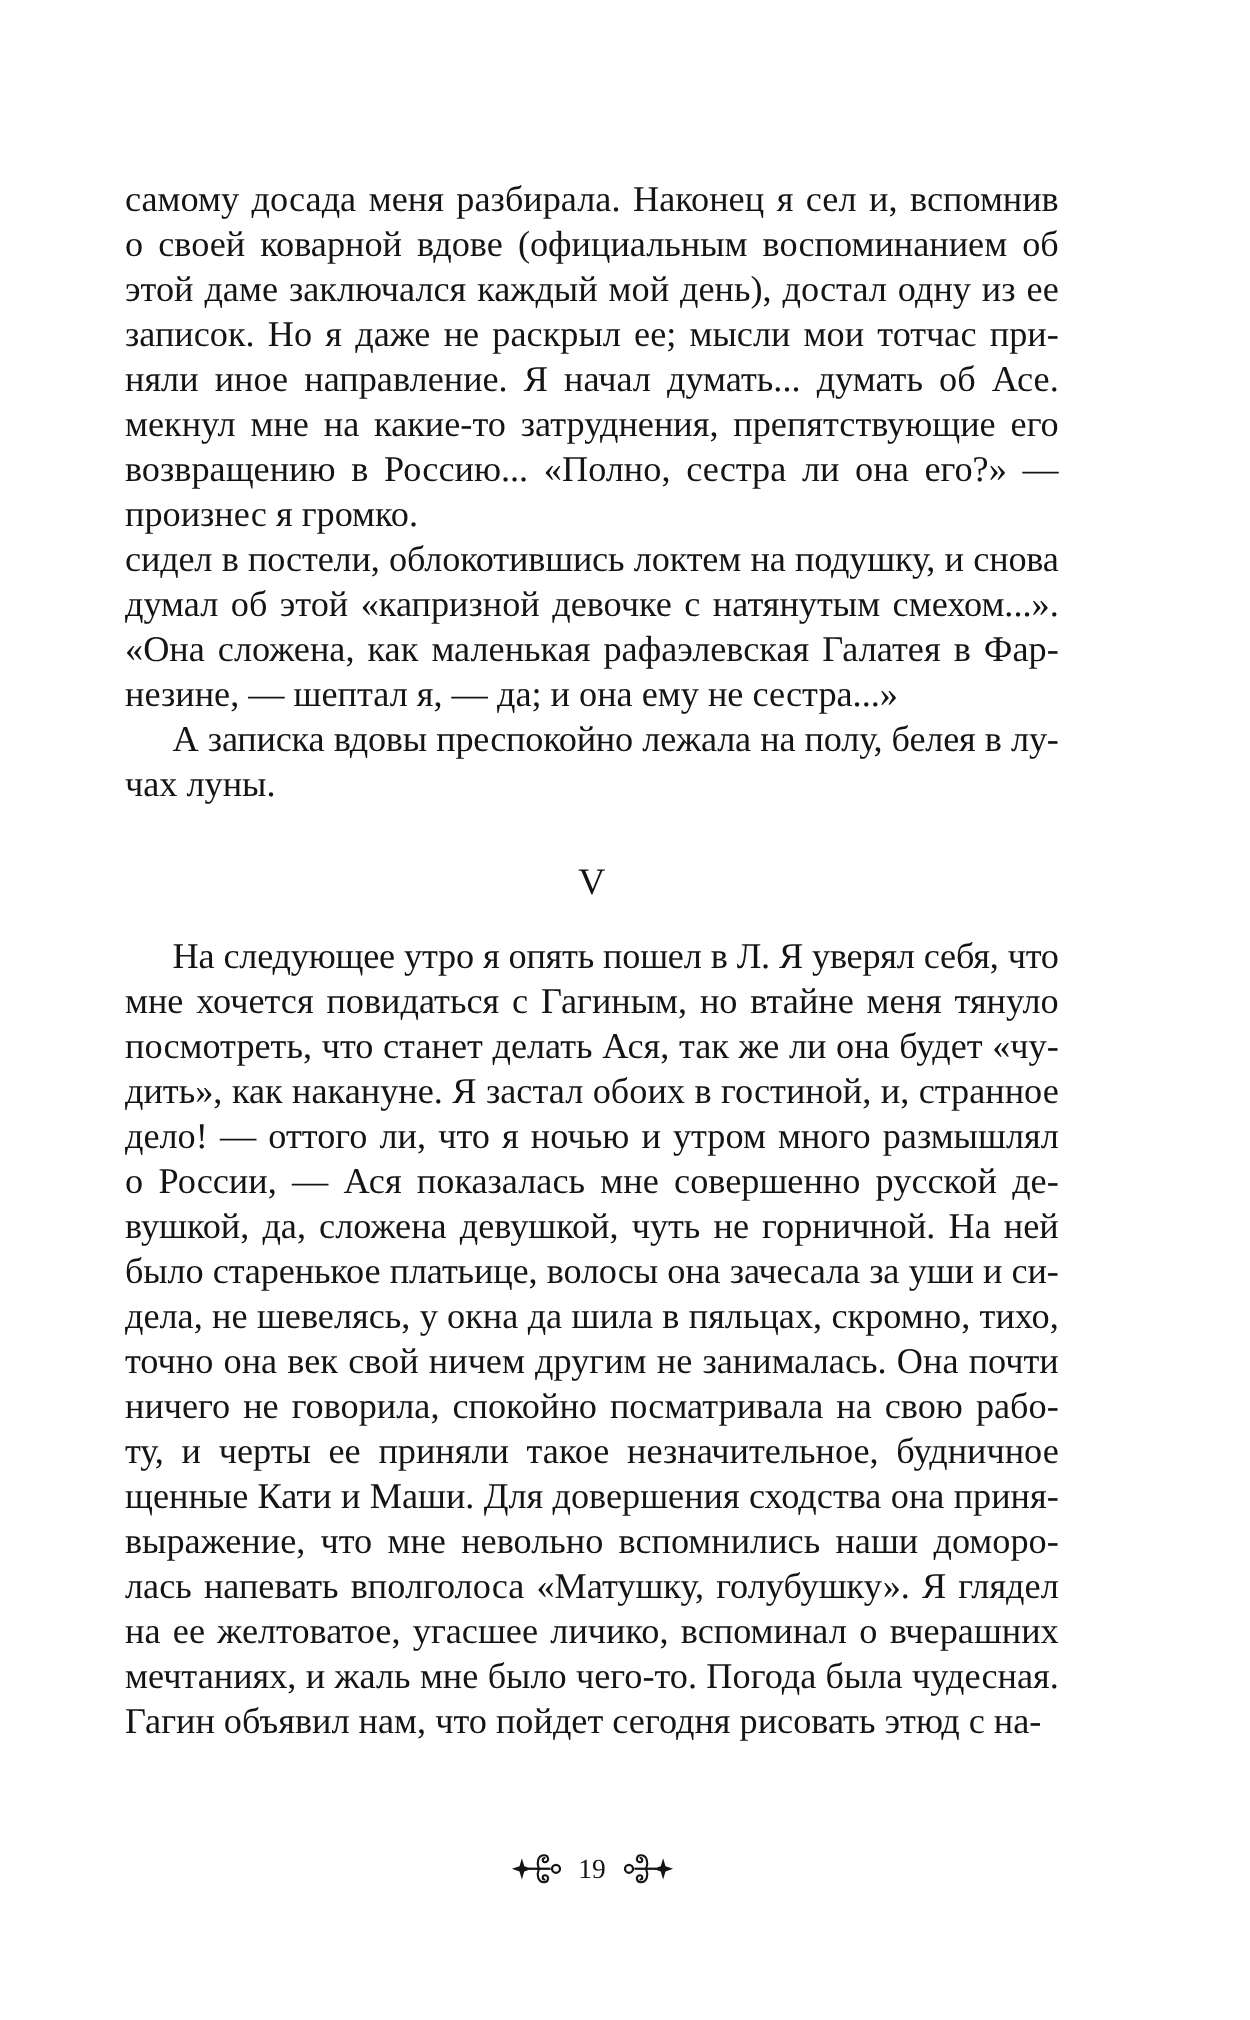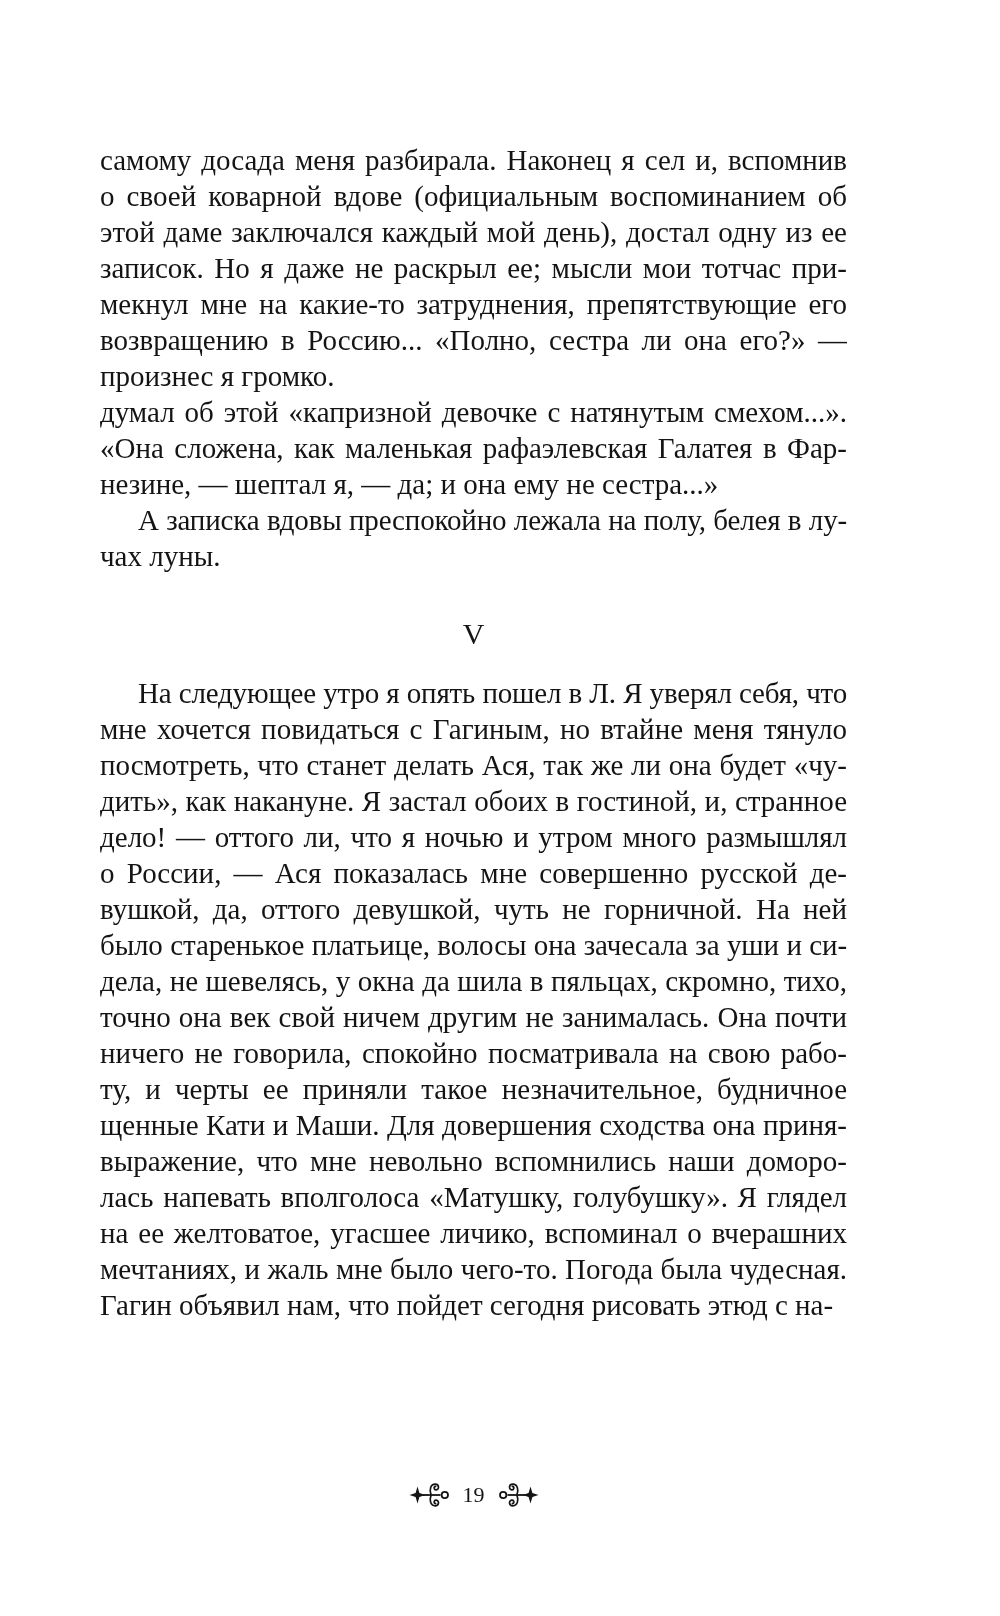--- a/index.html
+++ b/index.html
@@ -70,42 +70,44 @@
 <body>
 
 <div class="book-page">
 
   <main class="text-block">
       <div class="paragraph">
         <div class="line">самому досада меня разбирала. Наконец я сел и, вспомнив</div>
         <div class="line">о своей коварной вдове (официальным воспоминанием об</div>
         <div class="line">этой даме заключался каждый мой день), достал одну из ее</div>
         <div class="line">записок. Но я даже не раскрыл ее; мысли мои тотчас при-</div>
+        <div class="line">няли иное направление. Я начал думать... думать об Асе.</div>
         <div class="line">мекнул мне на какие-то затруднения, препятствующие его</div>
         <div class="line">возвращению в Россию... «Полно, сестра ли она его?» —</div>
         <div class="line last">произнес я громко.</div>
       </div>
       <div class="paragraph">
+        <div class="line" style="letter-spacing: -0.138px;">сидел в постели, облокотившись локтем на подушку, и снова</div>
         <div class="line">думал об этой «капризной девочке с натянутым смехом...».</div>
         <div class="line">«Она сложена, как маленькая рафаэлевская Галатея в Фар-</div>
         <div class="line last">незине, — шептал я, — да; и она ему не сестра...»</div>
       </div>
       <div class="paragraph">
         <div class="line indent" style="letter-spacing: -0.159px;">А записка вдовы преспокойно лежала на полу, белея в лу-</div>
         <div class="line last">чах луны.</div>
       </div>
       <div class="chapter-heading">V</div>
       <div class="paragraph">
         <div class="line indent" style="letter-spacing: -0.177px;">На следующее утро я опять пошел в Л. Я уверял себя, что</div>
         <div class="line">мне хочется повидаться с Гагиным, но втайне меня тянуло</div>
         <div class="line">посмотреть, что станет делать Ася, так же ли она будет «чу-</div>
         <div class="line">дить», как накануне. Я застал обоих в гостиной, и, странное</div>
         <div class="line">дело! — оттого ли, что я ночью и утром много размышлял</div>
         <div class="line">о России, — Ася показалась мне совершенно русской де-</div>
-        <div class="line">вушкой, да, оттого девушкой, чуть не горничной. На ней</div>
+        <div class="line">вушкой, да, сложена девушкой, чуть не горничной. На ней</div>
         <div class="line" style="letter-spacing: -0.119px;">было старенькое платьице, волосы она зачесала за уши и си-</div>
         <div class="line">дела, не шевелясь, у окна да шила в пяльцах, скромно, тихо,</div>
         <div class="line">точно она век свой ничем другим не занималась. Она почти</div>
         <div class="line">ничего не говорила, спокойно посматривала на свою рабо-</div>
         <div class="line">ту, и черты ее приняли такое незначительное, будничное</div>
         <div class="line">щенные Кати и Маши. Для довершения сходства она приня-</div>
         <div class="line">выражение, что мне невольно вспомнились наши доморо-</div>
         <div class="line">лась напевать вполголоса «Матушку, голубушку». Я глядел</div>
         <div class="line">на ее желтоватое, угасшее личико, вспоминал о вчерашних</div>
         <div class="line">мечтаниях, и жаль мне было чего-то. Погода была чудесная.</div>

